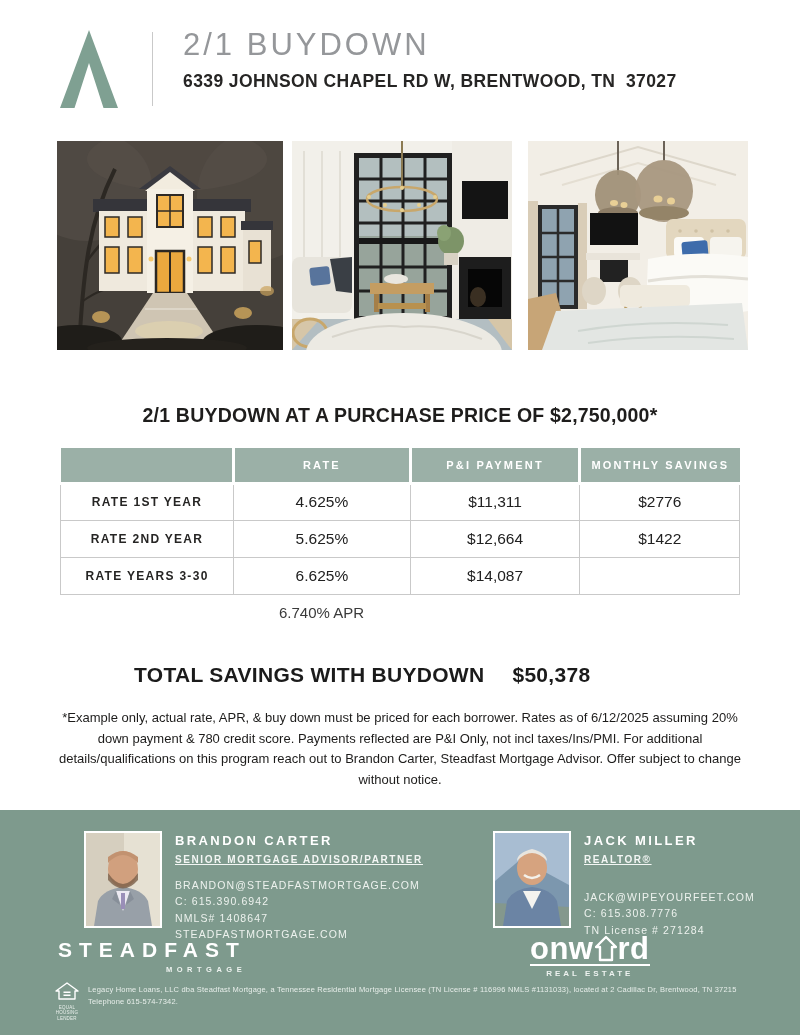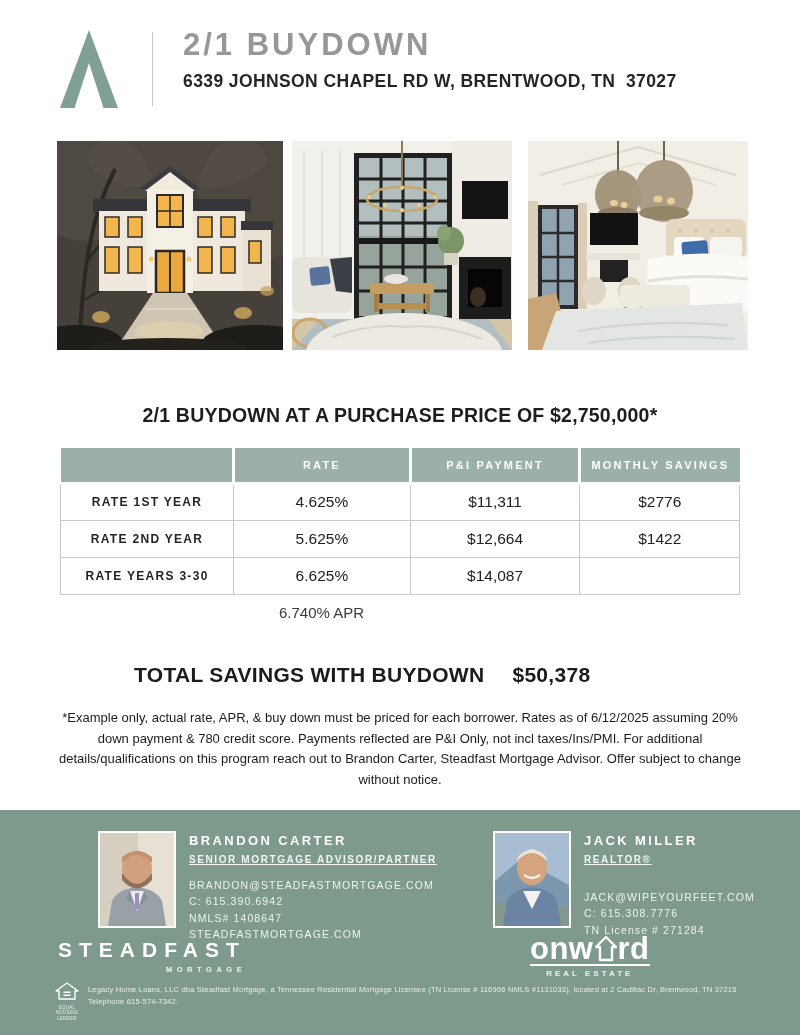--- a/index.html
+++ b/index.html
@@ -4,21 +4,21 @@
 <style>
   * { margin:0; padding:0; box-sizing:border-box; }
   body { background:#ffffff; font-family:"Liberation Sans", sans-serif; }
   .page { position:relative; width:800px; height:1035px; background:#fff; overflow:hidden; }
 
   
   .header { position:absolute; top:28px; left:60px; display:flex; align-items:flex-start; }
   .logo-mark { width:58px; height:78px; margin-top:2px; }
   .header-divider { width:1px; height:74px; background:#c9c9c9; margin:4px 0 0 34px; }
   .header-text { margin-left:30px; }
-  .flyer-title { font-size:31px; font-weight:bold; color:#95979a; letter-spacing:3px; line-height:1.1; }
+  .flyer-title { font-size:31px; font-weight:normal; color:#95979a; letter-spacing:3px; line-height:1.1; }
   .flyer-address { margin-top:9px; font-size:17.5px; font-weight:bold; color:#262524; letter-spacing:0.4px; white-space:pre; }
 
   
   .photos { position:absolute; top:141px; left:57px; display:flex; }
   .photo { display:block; }
   .photo svg { display:block; }
   .photo + .photo { margin-left:9px; }
   .photo.last { margin-left:16px; }
 
   
@@ -43,21 +43,21 @@
                 display:flex; align-items:baseline; }
   .total-label { font-size:21px; font-weight:bold; color:#1b1b1b; letter-spacing:0.3px; }
   .total-value { font-size:21px; font-weight:bold; color:#1b1b1b; margin-left:28px; letter-spacing:0.3px; }
 
   .disclaimer { position:absolute; top:708px; left:58px; width:684px; text-align:center;
                 font-size:13px; line-height:1.58; color:#1d1c1b; }
 
   
   .footer { position:absolute; top:810px; left:0; width:800px; height:225px; background:#7E9A8D; }
   .contact { position:absolute; top:21px; display:flex; }
-  .contact.c1 { left:72px;padding-left:26px; }
+  .contact.c1 { left:58px;padding-left:26px; }
   .contact.c2 { left:445px;padding-left:48px; }
   .headshot { width:78px; height:97px; border:2px solid #ffffff; background:#ccc; flex:none; }
   .headshot svg { display:block; }
   .contact-text { margin-left:13px; color:#ffffff; }
   .contact-name { font-size:13px; font-weight:bold; letter-spacing:2.4px; margin-top:2px; }
   .contact-title { font-size:10px; font-weight:bold; letter-spacing:1.6px; margin-top:6px; color:#f3f6f4;text-decoration:underline; }
   .contact-lines { margin-top:12px; }
   .contact.c2 .contact-lines { margin-top:24px; }
   .contact-line { font-size:10.5px; letter-spacing:1.1px; line-height:1.55; color:#edf2ee; }
 

